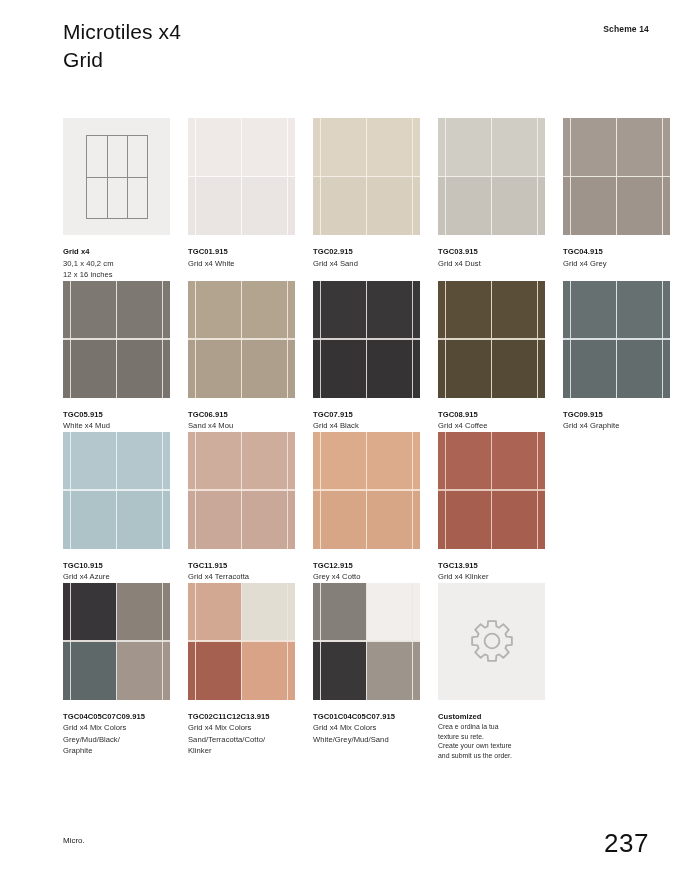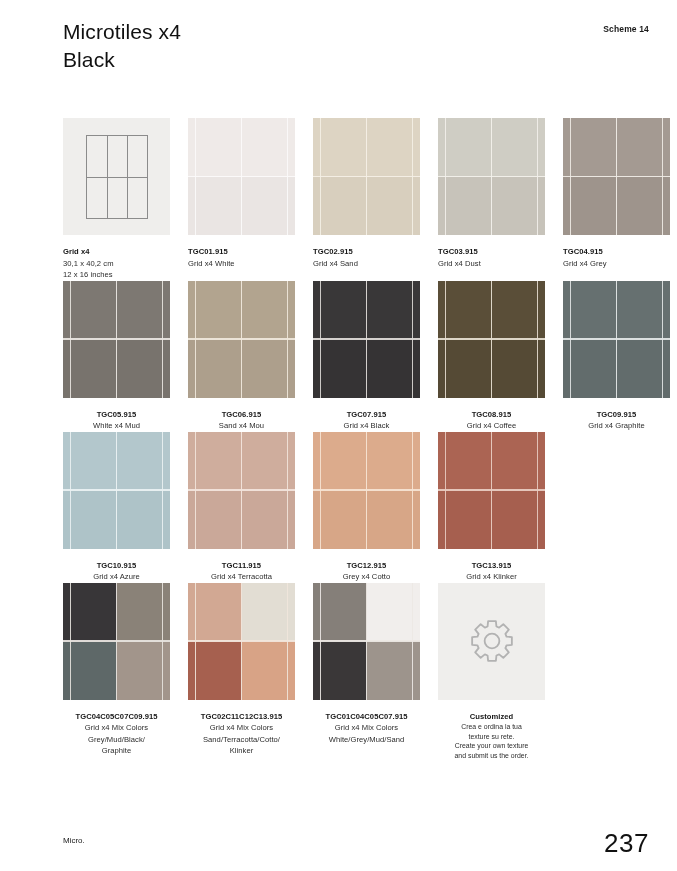--- a/index.html
+++ b/index.html
@@ -13,21 +13,21 @@
   
   .header{position:absolute;left:63px;top:18px;}
   .title-line{font-size:21px;line-height:28px;font-weight:400;letter-spacing:.1px;color:#111;}
   .scheme{position:absolute;right:28px;top:24px;font-size:8.5px;font-weight:700;color:#1a1a1a;letter-spacing:.15px;}
 
   
   .rows{position:absolute;left:63px;top:118px;width:588px;}
   .row{display:flex;gap:8px;margin-bottom:0;}
   .cell{width:117.6px;box-sizing:border-box;padding-right:10px;}
   .row{margin-bottom:0;}
-  .row + .row{margin-top:0;text-align:center;}
+  .row + .row{margin-top:0;}
 
   .swatch{
     width:107px;height:117px;position:relative;overflow:hidden;background:#efeeec;
   }
   
   .q{position:absolute;width:50%;height:50%;}
   .q.tl{left:0;top:0;}
   .q.tr{left:50%;top:0;}
   .q.bl{left:0;top:50%;}
   .q.br{left:50%;top:50%;}
@@ -55,21 +55,21 @@
   .footer-brand{position:absolute;left:63px;bottom:26px;font-size:8px;font-weight:400;color:#1a1a1a;}
   .footer-page{position:absolute;right:28px;bottom:12px;font-size:26px;font-weight:400;color:#111;letter-spacing:.5px;}
 </style>
 </head>
 <body>
 
 <div class="page">
 
   <div class="header">
     <div class="title-line">Microtiles x4</div>
-    <div class="title-line">Black</div>
+    <div class="title-line">Grid</div>
   </div>
 
   <div class="scheme">Scheme 14</div>
 
   <div class="rows" id="rows">
       <div class="row">
         <div class="cell">
           <div class="swatch" style="background: rgb(239, 238, 236);">
             <div class="diagram">
               <div class="dv" style="left: 33.3%; background: rgb(139, 139, 139);"></div>

